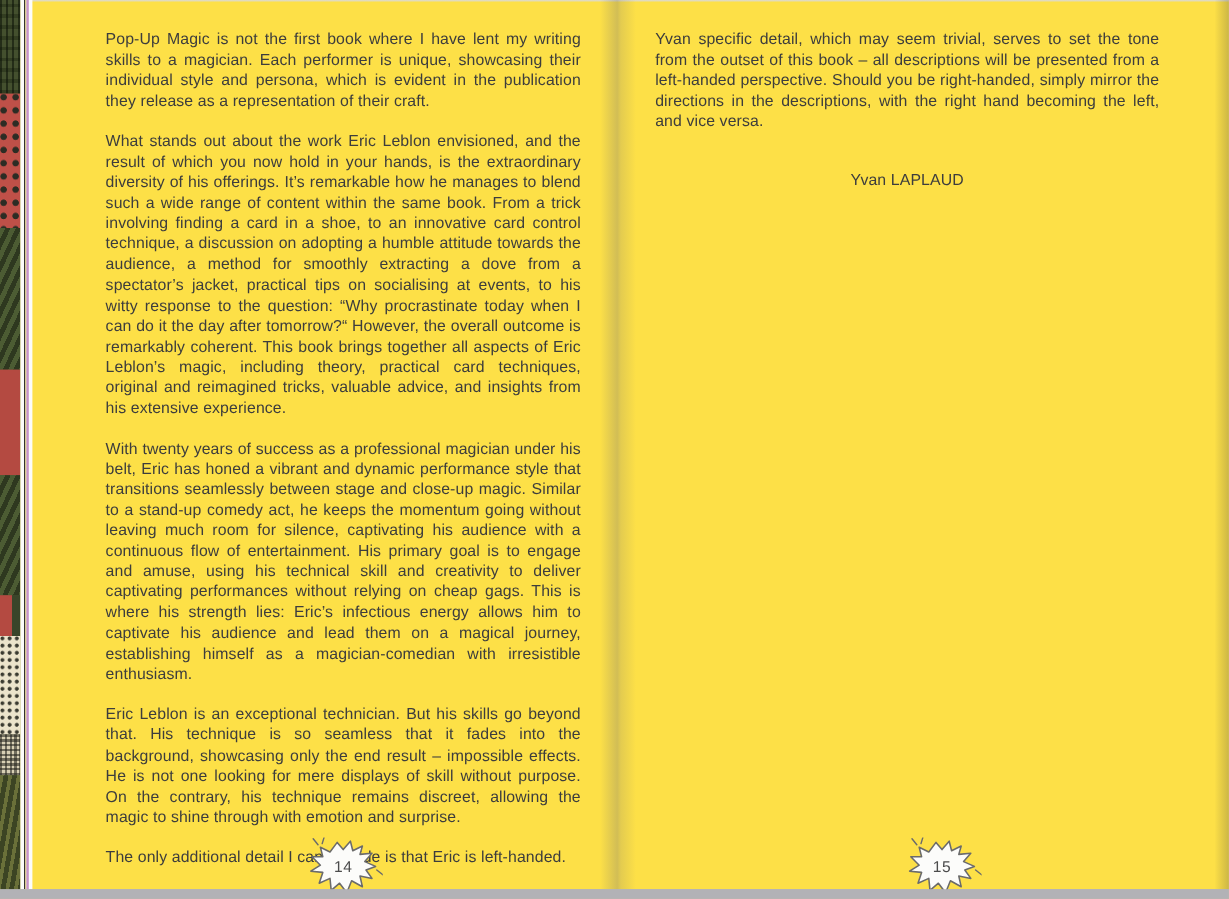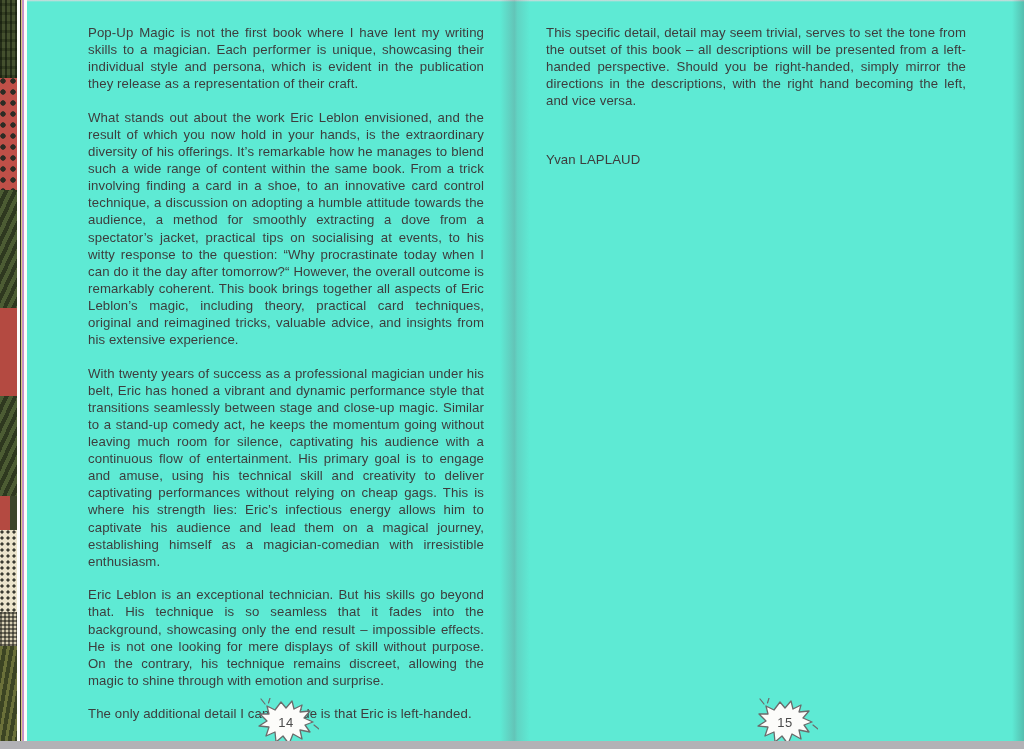--- a/index.html
+++ b/index.html
@@ -3,21 +3,21 @@
 <meta charset="utf-8">
 <style>
   html,body{margin:0;padding:0;}
   body{
     width:1024px;height:749px;position:relative;overflow:hidden;
     background:#b6b6b9;
     font-family:"Liberation Sans", sans-serif;
   }
   .book{
     position:absolute;left:0;top:0;right:0;bottom:8px;
-    background:#5eead4;
+    background:#fde047;
   }
   .top-edge{
     position:absolute;left:0;top:0;right:0;height:2px;
     background:linear-gradient(180deg, #d9d9db, rgba(255,255,255,0));
   }
   
   .edge-strip{
     position:absolute;left:0;top:0;width:17px;bottom:0;
     overflow:hidden;background:#44502e;
   }
@@ -68,21 +68,21 @@
   }
   
   .text-col{
     position:absolute;top:24px;
     font-size:13.2px;line-height:17.1px;color:#3d3d3d;
     text-align:justify;letter-spacing:.1px;
   }
   .text-col p{margin:0 0 16.5px 0;}
   .col-left{left:88px;width:396px;}
   .col-right{left:546px;width:420px;}
-  .signature{text-align:left;margin-top:42px;font-size:13.2px;color:#3d3d3d;}
+  .signature{text-align:center;margin-top:32px;font-size:13.2px;color:#3d3d3d;}
   
   .badge{position:absolute;width:66px;height:50px;top:698px;}
   .badge-left{left:253px;}
   .badge-right{left:752px;}
   .badge svg{position:absolute;left:0;top:0;}
   .badge .badge-num{
     position:absolute;left:50%;top:50%;transform:translate(-50%,-54%);
     font-size:13px;color:#4c4c4c;letter-spacing:.5px;
   }
   .bottom-band{position:absolute;left:0;right:0;bottom:0;height:8px;background:#b2b2b6;}
@@ -114,21 +114,21 @@
     <p>Pop-Up Magic is not the first book where I have lent my writing skills to a magician. Each performer is unique, showcasing their individual style and persona, which is evident in the publication they release as a representation of their craft.</p>
     <p>What stands out about the work Eric Leblon envisioned, and the result of which you now hold in your hands, is the extraordinary diversity of his offerings. It’s remarkable how he manages to blend such a wide range of content within the same book. From a trick involving finding a card in a shoe, to an innovative card control technique, a discussion on adopting a humble attitude towards the audience, a method for smoothly extracting a dove from a spectator’s jacket, practical tips on socialising at events, to his witty response to the question: “Why procrastinate today when I can do it the day after tomorrow?“ However, the overall outcome is remarkably coherent. This book brings together all aspects of Eric Leblon’s magic, including theory, practical card techniques, original and reimagined tricks, valuable advice, and insights from his extensive experience.</p>
     <p>With twenty years of success as a professional magician under his belt, Eric has honed a vibrant and dynamic performance style that transitions seamlessly between stage and close-up magic. Similar to a stand-up comedy act, he keeps the momentum going without leaving much room for silence, captivating his audience with a continuous flow of entertainment. His primary goal is to engage and amuse, using his technical skill and creativity to deliver captivating performances without relying on cheap gags. This is where his strength lies: Eric’s infectious energy allows him to captivate his audience and lead them on a magical journey, establishing himself as a magician-comedian with irresistible enthusiasm.</p>
     <p>Eric Leblon is an exceptional technician. But his skills go beyond that. His technique is so seamless that it fades into the background, showcasing only the end result – impossible effects. He is not one looking for mere displays of skill without purpose. On the contrary, his technique remains discreet, allowing the magic to shine through with emotion and surprise.</p>
     <p>The only additional detail I can provide is that Eric is left-handed.</p>
   </div>
 
   <div class="gutter"></div>
 
   <div class="text-col col-right">
-    <p>This specific detail, detail may seem trivial, serves to set the tone from the outset of this book – all descriptions will be presented from a left-handed perspective. Should you be right-handed, simply mirror the directions in the descriptions, with the right hand becoming the left, and vice versa.</p>
+    <p>Yvan specific detail, which may seem trivial, serves to set the tone from the outset of this book – all descriptions will be presented from a left-handed perspective. Should you be right-handed, simply mirror the directions in the descriptions, with the right hand becoming the left, and vice versa.</p>
     <div class="signature">Yvan LAPLAUD</div>
   </div>
 
   <div class="right-shadow"></div>
 
   <div class="badge badge-left">
     <svg width="66" height="50" viewBox="0 0 66 50">
       <polygon points="28,4 33,10 39,3 41,11 49,7 47,14 57,13 51,20 60,24 52,27 57,34 47,32 49,41 40,36 36,46 30,38 23,44 22,34 13,38 16,29 6,28 14,23 7,16 16,16 14,8 22,12" fill="#fcfcfa" stroke="#6b6b6b" stroke-width="1.3" stroke-linejoin="round"></polygon>
       <path d="M8,1 L12,6 M17,0 L15.5,5 M61,27 L66,31 M42,47 L45,50" stroke="#6b6b6b" stroke-width="1.2" fill="none" stroke-linecap="round"></path>
     </svg>

